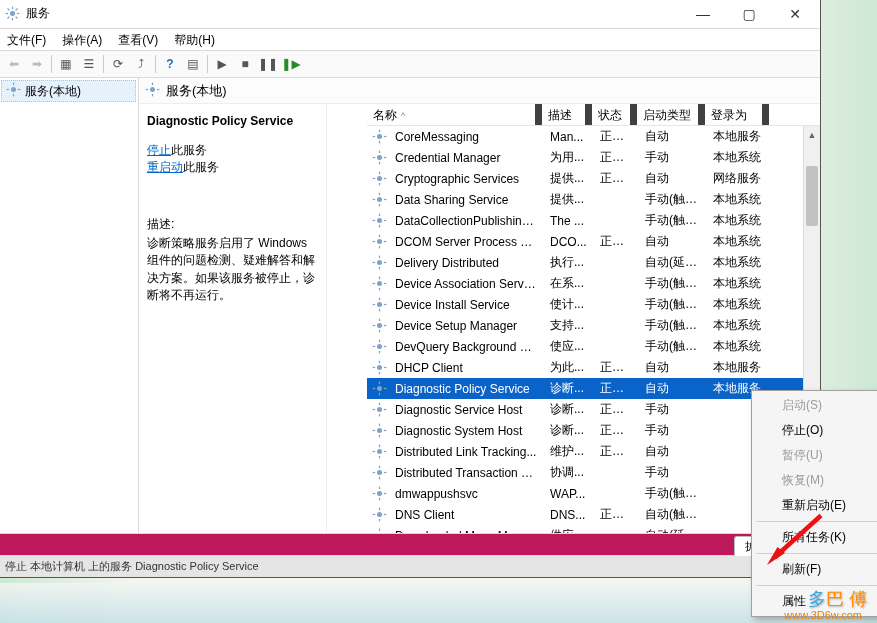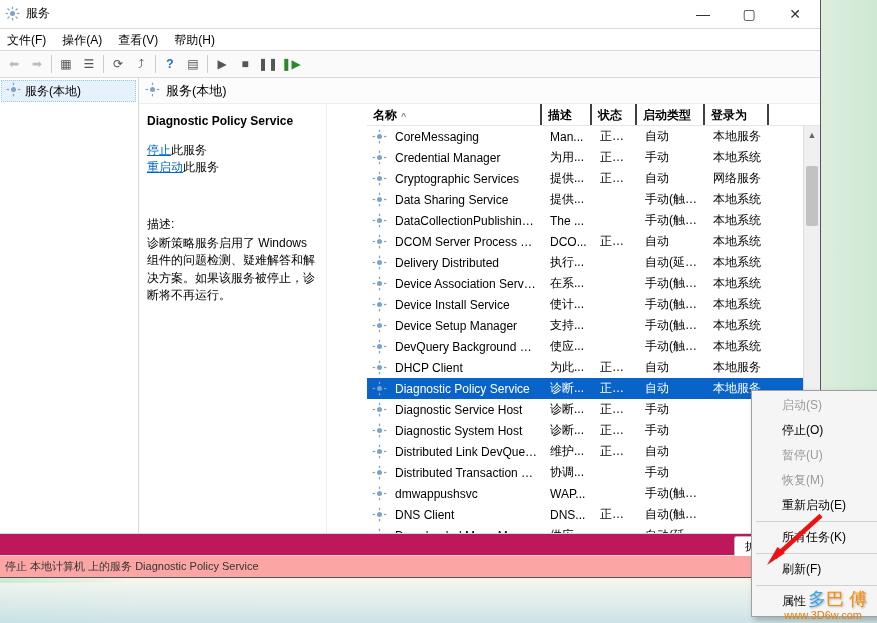--- a/index.html
+++ b/index.html
@@ -32,36 +32,36 @@
 .right { flex:1; display:flex; flex-direction:column; overflow:hidden; }
 .rheader { height:26px; display:flex; align-items:center; padding:0 6px; border-bottom:1px solid #eee; background:#fcfcfc; gap:6px; font-size:13px; }
 .rcontent { flex:1; display:flex; overflow:hidden;gap:40px; }
 .detail { width:188px; padding:10px 8px 8px 8px; font-size:12px; border-right:1px solid #eee; }
 .detail .sname { font-weight:bold; margin-bottom:14px; }
 .detail .links a { color:#0066cc; cursor:pointer; text-decoration:underline;font-family:Liberation Mono, monospace; }
 .detail .dlabel { margin-top:40px; }
 .detail .ddesc { margin-top:2px; line-height:1.45; }
 .list { flex:1; overflow:hidden; position:relative; }
 .cols { display:flex; height:22px; border-bottom:1px solid #e5e5e5; background:#fff; font-size:12px; position:sticky; top:0; }
-.cols .col { padding:3px 6px; border-right:2px solid #404040; overflow:hidden; white-space:nowrap; text-overflow:ellipsis; cursor:pointer;font-weight:bold; }
+.cols .col { padding:3px 6px; border-right:7px solid #404040; overflow:hidden; white-space:nowrap; text-overflow:ellipsis; cursor:pointer; }
 .cols .col.sort::after { content:"^"; font-size:9px; color:#888; margin-left:4px; }
 .c-name{width:175px} .c-desc{width:50px} .c-stat{width:45px} .c-start{width:68px} .c-logon{width:64px}
 .rows { overflow:auto; height:calc(100% - 22px); }
 .row { display:flex; height:21px; align-items:center; font-size:12px; cursor:default; }
 .row.sel { background:#0a63c9; color:#fff; }
 .row .cell { padding:0 6px; overflow:hidden; white-space:nowrap; text-overflow:ellipsis; }
 .row .ico { width:16px; height:16px; margin:0 2px 0 4px; display:flex; align-items:center; justify-content:center; }
 .vscroll { position:absolute; right:0; top:22px; bottom:0; width:17px; background:#f0f0f0; border-left:1px solid #ddd; }
 .vscroll .arr { height:17px; display:flex; align-items:center; justify-content:center; font-size:9px; color:#666; cursor:pointer; }
 .vscroll .thumb { position:absolute; left:2px; right:2px; top:40px; height:60px; background:#c2c2c2; border-radius:2px; cursor:pointer; }
 
 .tabs { height:22px; display:flex; align-items:flex-end; padding-left:130px; background:#be185d; border-top:1px solid #d9d9d9; font-size:11px;justify-content:flex-end; }
 .tabs .tab { padding:2px 10px; border:1px solid #bbb; border-bottom:none; background:#fff; margin-right:-1px; border-radius:3px 3px 0 0; cursor:pointer; }
 .tabs .tab.active { background:#fff; position:relative; top:1px; }
-.status { height:22px; border-top:1px solid #d9d9d9; font-size:11px; padding:3px 6px; color:#333; background:#fca5a5; }
+.status { height:22px; border-top:1px solid #d9d9d9; font-size:11px; padding:3px 6px; color:#333; background:#e5e5e5; }
 
 .ctx { position:absolute; right:-42px; top:390px; width:168px; background:#f5f5f5; border:1px solid #a0a0a0; box-shadow:3px 3px 6px rgba(0,0,0,.25); font-size:12px; padding:2px; z-index:100; }
 .ctx .ci { padding:4px 16px 4px 28px; position:relative; cursor:pointer; white-space:nowrap; }
 .ctx .ci.disabled { color:#9a9a9a; cursor:default; }
 .ctx .csep { height:1px; background:#d0d0d0; margin:3px 2px; }
 .ctx .ci.sub::after { content:"▶"; font-size:8px; position:absolute; right:8px; top:6px; color:#555; }
 
 svg.gear { width:15px;height:15px; }
 </style>
 </head>
@@ -444,21 +444,21 @@
                   <svg class="gear" viewBox="0 0 24 24">
                     <circle cx="12" cy="12" r="4" fill="#7ca3c9"></circle>
                     <g stroke="#7ca3c9" stroke-width="2">
                       <line x1="12" y1="1" x2="12" y2="5"></line>
                       <line x1="12" y1="19" x2="12" y2="23"></line>
                       <line x1="1" y1="12" x2="5" y2="12"></line>
                       <line x1="19" y1="12" x2="23" y2="12"></line>
                     </g>
                   </svg>
                 </span>
-                <span class="cell" style="width:155px">Distributed Link DevQuery...</span>
+                <span class="cell" style="width:155px">Distributed Link Tracking...</span>
                 <span class="cell c-desc">维护...</span>
                 <span class="cell c-stat">正在...</span>
                 <span class="cell c-start">自动</span>
                 <span class="cell c-logon"></span>
               </div>
               <div class="row">
                 <span class="ico">
                   <svg class="gear" viewBox="0 0 24 24">
                     <circle cx="12" cy="12" r="4" fill="#7ca3c9"></circle>
                     <g stroke="#7ca3c9" stroke-width="2">

